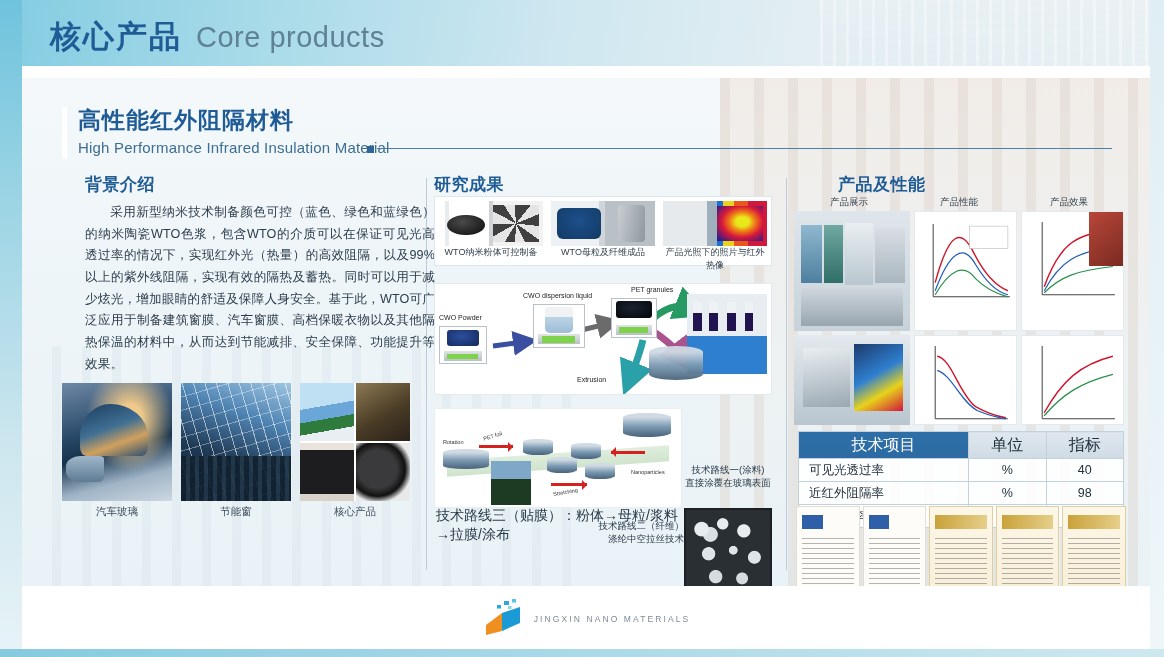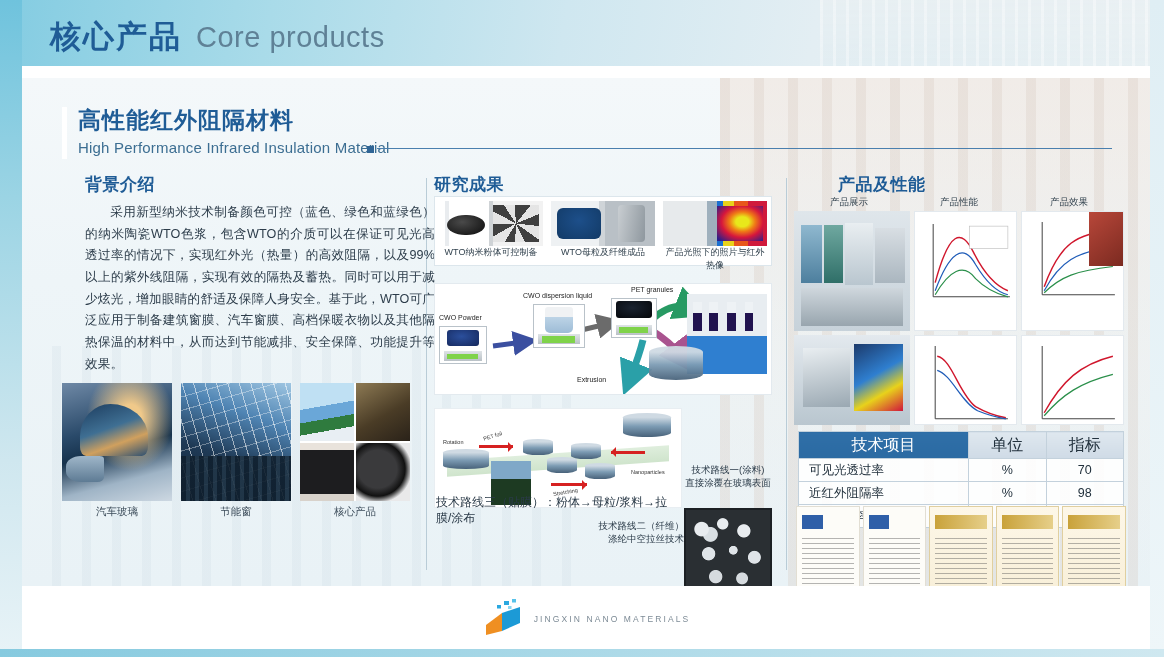--- a/index.html
+++ b/index.html
@@ -374,21 +374,21 @@
       <div class="roll" style="left:188px;top:4px;width:48px;height:24px;"></div>
       <div class="redarrow" style="left:44px;top:36px;width:34px;"></div>
       <div class="redarrow" style="left:116px;top:74px;width:36px;"></div>
       <div class="redarrow" style="left:176px;top:42px;width:34px;transform:rotate(180deg)"></div>
       <div class="lbl" style="position:absolute;left:8px;top:30px;font-size:5.5px;color:#333">Rotation</div>
       <div class="lbl" style="position:absolute;left:48px;top:24px;font-size:5.5px;color:#333;transform:rotate(-18deg)">PET foil</div>
       <div class="lbl" style="position:absolute;left:118px;top:80px;font-size:5.5px;color:#333;transform:rotate(-10deg)">Stretching</div>
       <div class="lbl" style="position:absolute;left:196px;top:60px;font-size:5.5px;color:#333">Nanoparticles</div>
       <div style="position:absolute;left:56px;top:52px;width:40px;height:44px;background:linear-gradient(180deg,#7fa8c8 0 40%,#1d3a22 40%)"></div>
     </div>
-    <div class="route-txt" style="left:414px;top:416px;width:244px;text-align:left;font-size:12px;">技术路线三（贴膜）：粉体→母粒/浆料→拉膜/涂布</div>
+    <div class="route-txt" style="left:414px;top:428px;width:244px;text-align:left;font-size:14px;">技术路线三（贴膜）：粉体→母粒/浆料→拉膜/涂布</div>
 
     <div class="ph fiber film-ph"></div>
     <div class="route-txt" style="left:576px;top:442px;width:86px;text-align:right;">
       <div>技术路线二（纤维）</div>
       <div>涤纶中空拉丝技术</div>
     </div>
 
     <div class="col col-c">
       <div class="col-title">产品及性能</div>
     </div>
@@ -457,21 +457,21 @@
         <tr>
           <th>技术项目</th>
           <th>单位</th>
           <th>指标</th>
         </tr>
       </thead>
       <tbody>
         <tr>
           <td>可见光透过率</td>
           <td>%</td>
-          <td>70</td>
+          <td>40</td>
         </tr>
         <tr>
           <td>近红外阻隔率</td>
           <td>%</td>
           <td>98</td>
         </tr>
         <tr>
           <td>紫外阻隔率</td>
           <td>%</td>
           <td>99</td>

